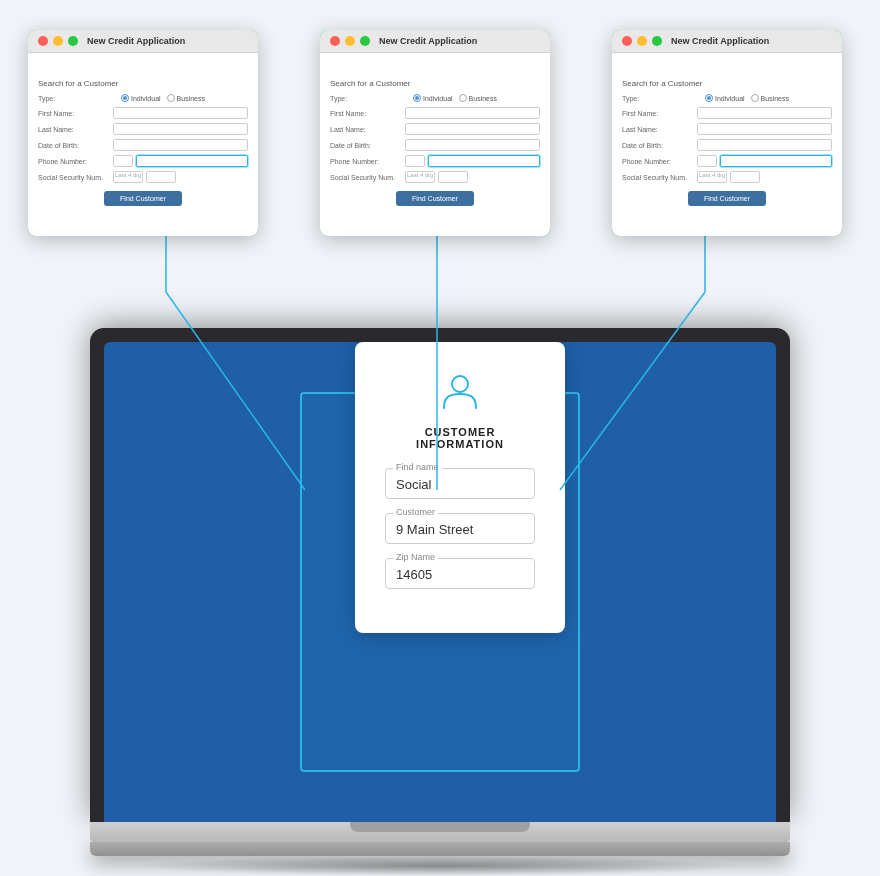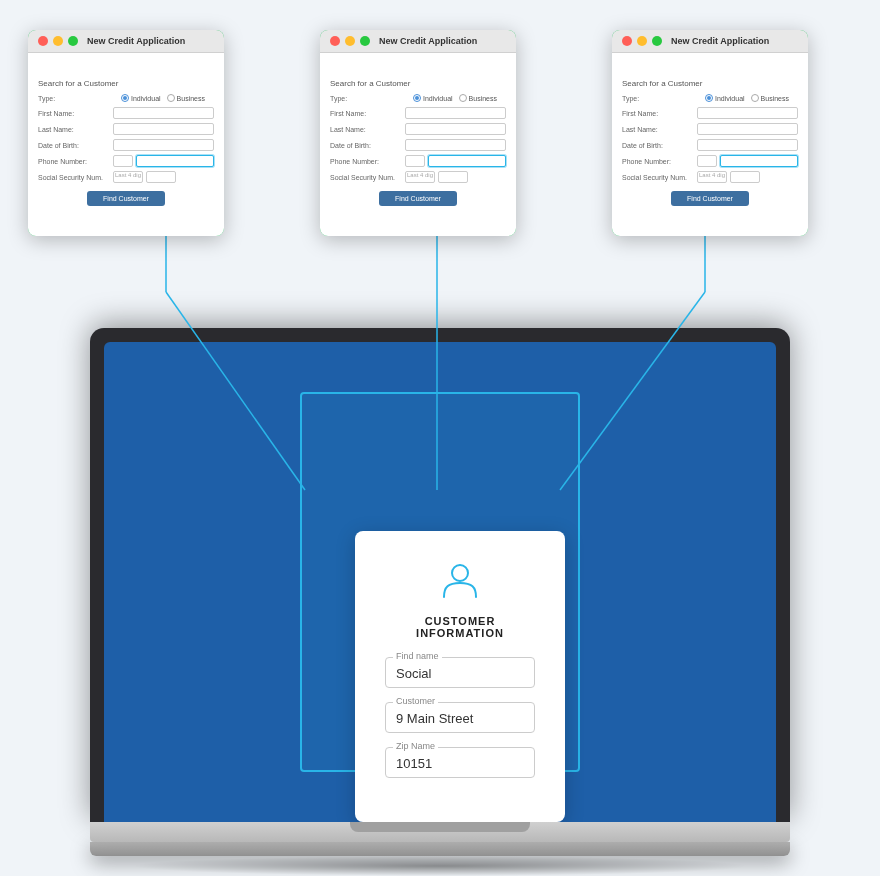--- a/index.html
+++ b/index.html
@@ -11,21 +11,21 @@
       overflow: hidden;
       position: relative;
     }
 
     
     .mini-window {
       position: absolute;
       background: #22c55e;
       border-radius: 8px;
       box-shadow: 0 4px 20px rgba(0,0,0,0.25);
-      width: 196px;
+      width: 230px;
       overflow: hidden;
       z-index: 10;
     }
     .mini-window-titlebar {
       background: #e8e8e8;
       padding: 6px 10px;
       display: flex;
       align-items: center;
       gap: 5px;
       border-bottom: 1px solid #d0d0d0;
@@ -199,21 +199,21 @@
       position: relative;
     }
     .laptop-screen-inner {
       background: #1e5fa8;
       border-radius: 6px 6px 0 0;
       width: 100%;
       height: 480px;
       overflow: hidden;
       position: relative;
       display: flex;
-      align-items: flex-end;
+      align-items: flex-start;
       justify-content: center;
       padding-left: 40px;
     }
     
     .laptop-highlight-rect {
       position: absolute;
       border: 2px solid #29b5e8;
       background: rgba(41,181,232,0.08);
       border-radius: 4px;
       width: 280px;
@@ -490,21 +490,21 @@
         <div class="card-field">
           <span class="card-field-label">Find name</span>
           <div class="card-field-input">Social</div>
         </div>
         <div class="card-field">
           <span class="card-field-label">Customer</span>
           <div class="card-field-input">9 Main Street</div>
         </div>
         <div class="card-field">
           <span class="card-field-label">Zip Name</span>
-          <div class="card-field-input">10151</div>
+          <div class="card-field-input">14605</div>
         </div>
       </div>
     </div>
   </div>
   <div class="laptop-base"></div>
   <div class="laptop-bottom"></div>
   <div class="laptop-shadow"></div>
 </div>
 
 </body></html>

